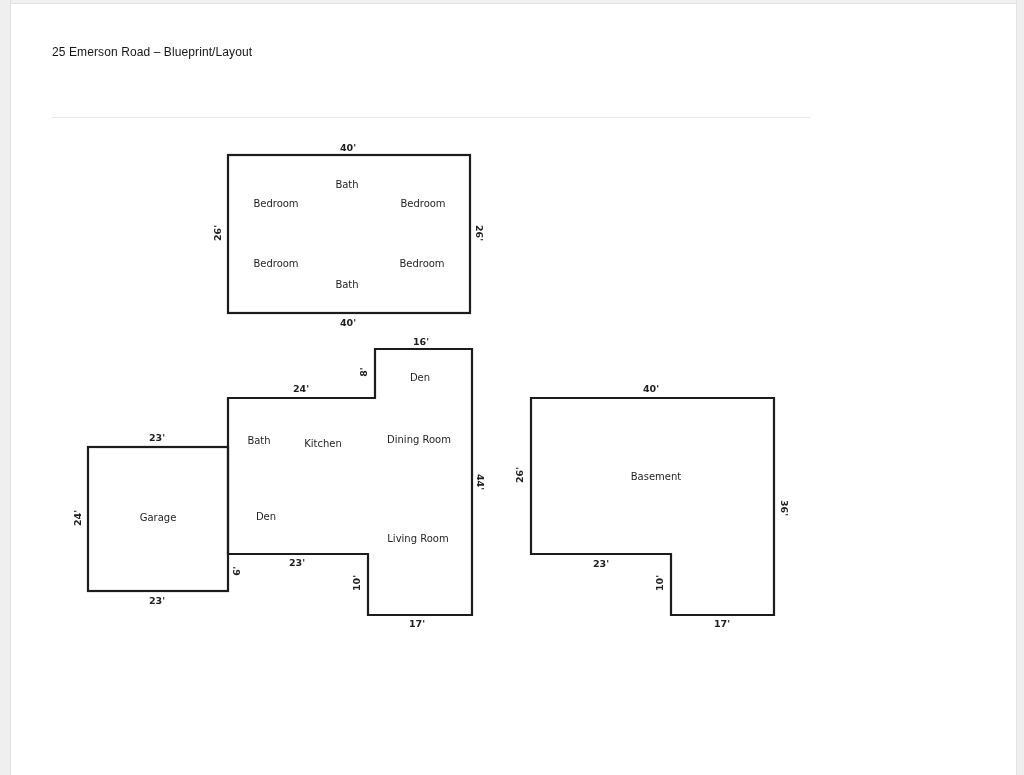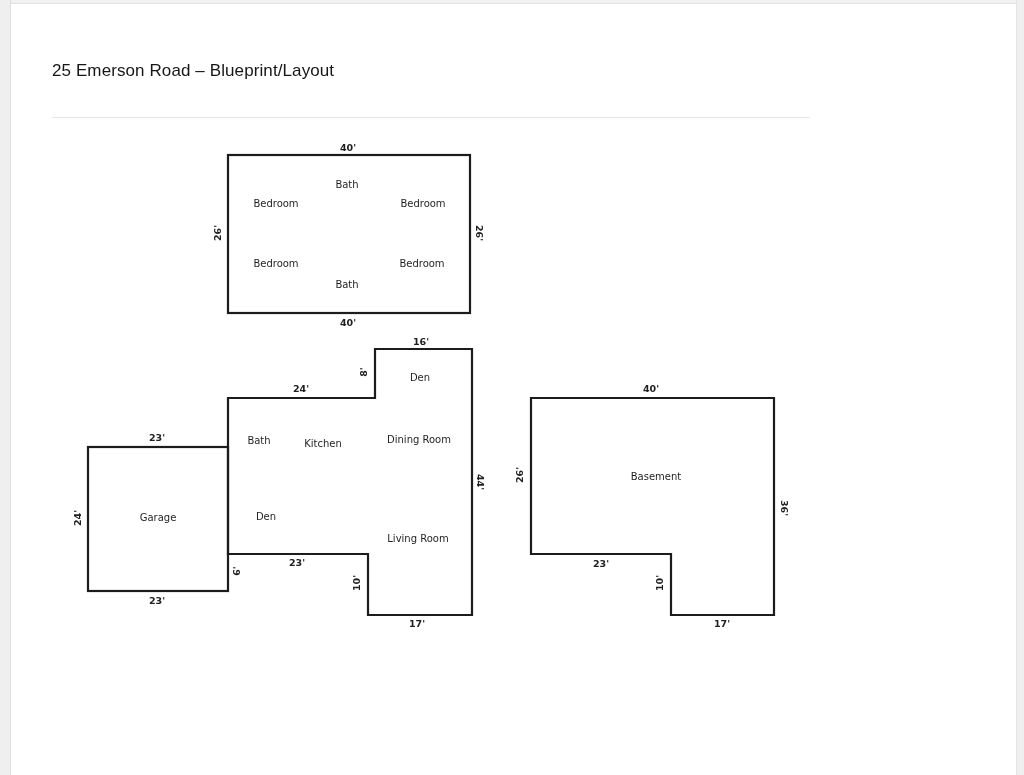--- a/index.html
+++ b/index.html
@@ -6,21 +6,21 @@
   body{
     width:1024px;height:775px;position:relative;overflow:hidden;
     background:#ffffff;
     font-family:"Liberation Sans","DejaVu Sans",sans-serif;
   }
   .edge-top{position:absolute;left:0;top:0;width:1024px;height:3px;background:#f1f1f1;border-bottom:1px solid #e2e2e2;}
   .edge-left{position:absolute;left:0;top:0;width:10px;height:775px;background:#efefef;border-right:1px solid #dedede;}
   .edge-right{position:absolute;right:0;top:0;width:7px;height:775px;background:#efefef;border-left:1px solid #e3e3e3;}
   .doc-title{
     position:absolute;left:52px;top:45px;
-    font-size:17px;color:#161616;letter-spacing:.1px;margin-top:16px;
+    font-size:12px;color:#161616;letter-spacing:.1px;
   }
   .title-divider{position:absolute;left:52px;top:117px;width:758px;height:1px;background:#e7e7e7;}
   svg.blueprint{position:absolute;left:0;top:0;}
   .wall{fill:none;stroke:#1c1c1c;stroke-width:2.2;stroke-linejoin:miter;}
   text{fill:#1f1f1f;font-family:"DejaVu Sans",sans-serif;}
   .room-label{font-size:10px;}
   .dim-label{font-size:9.5px;font-weight:600;}
 </style>
 </head>
 <body>

